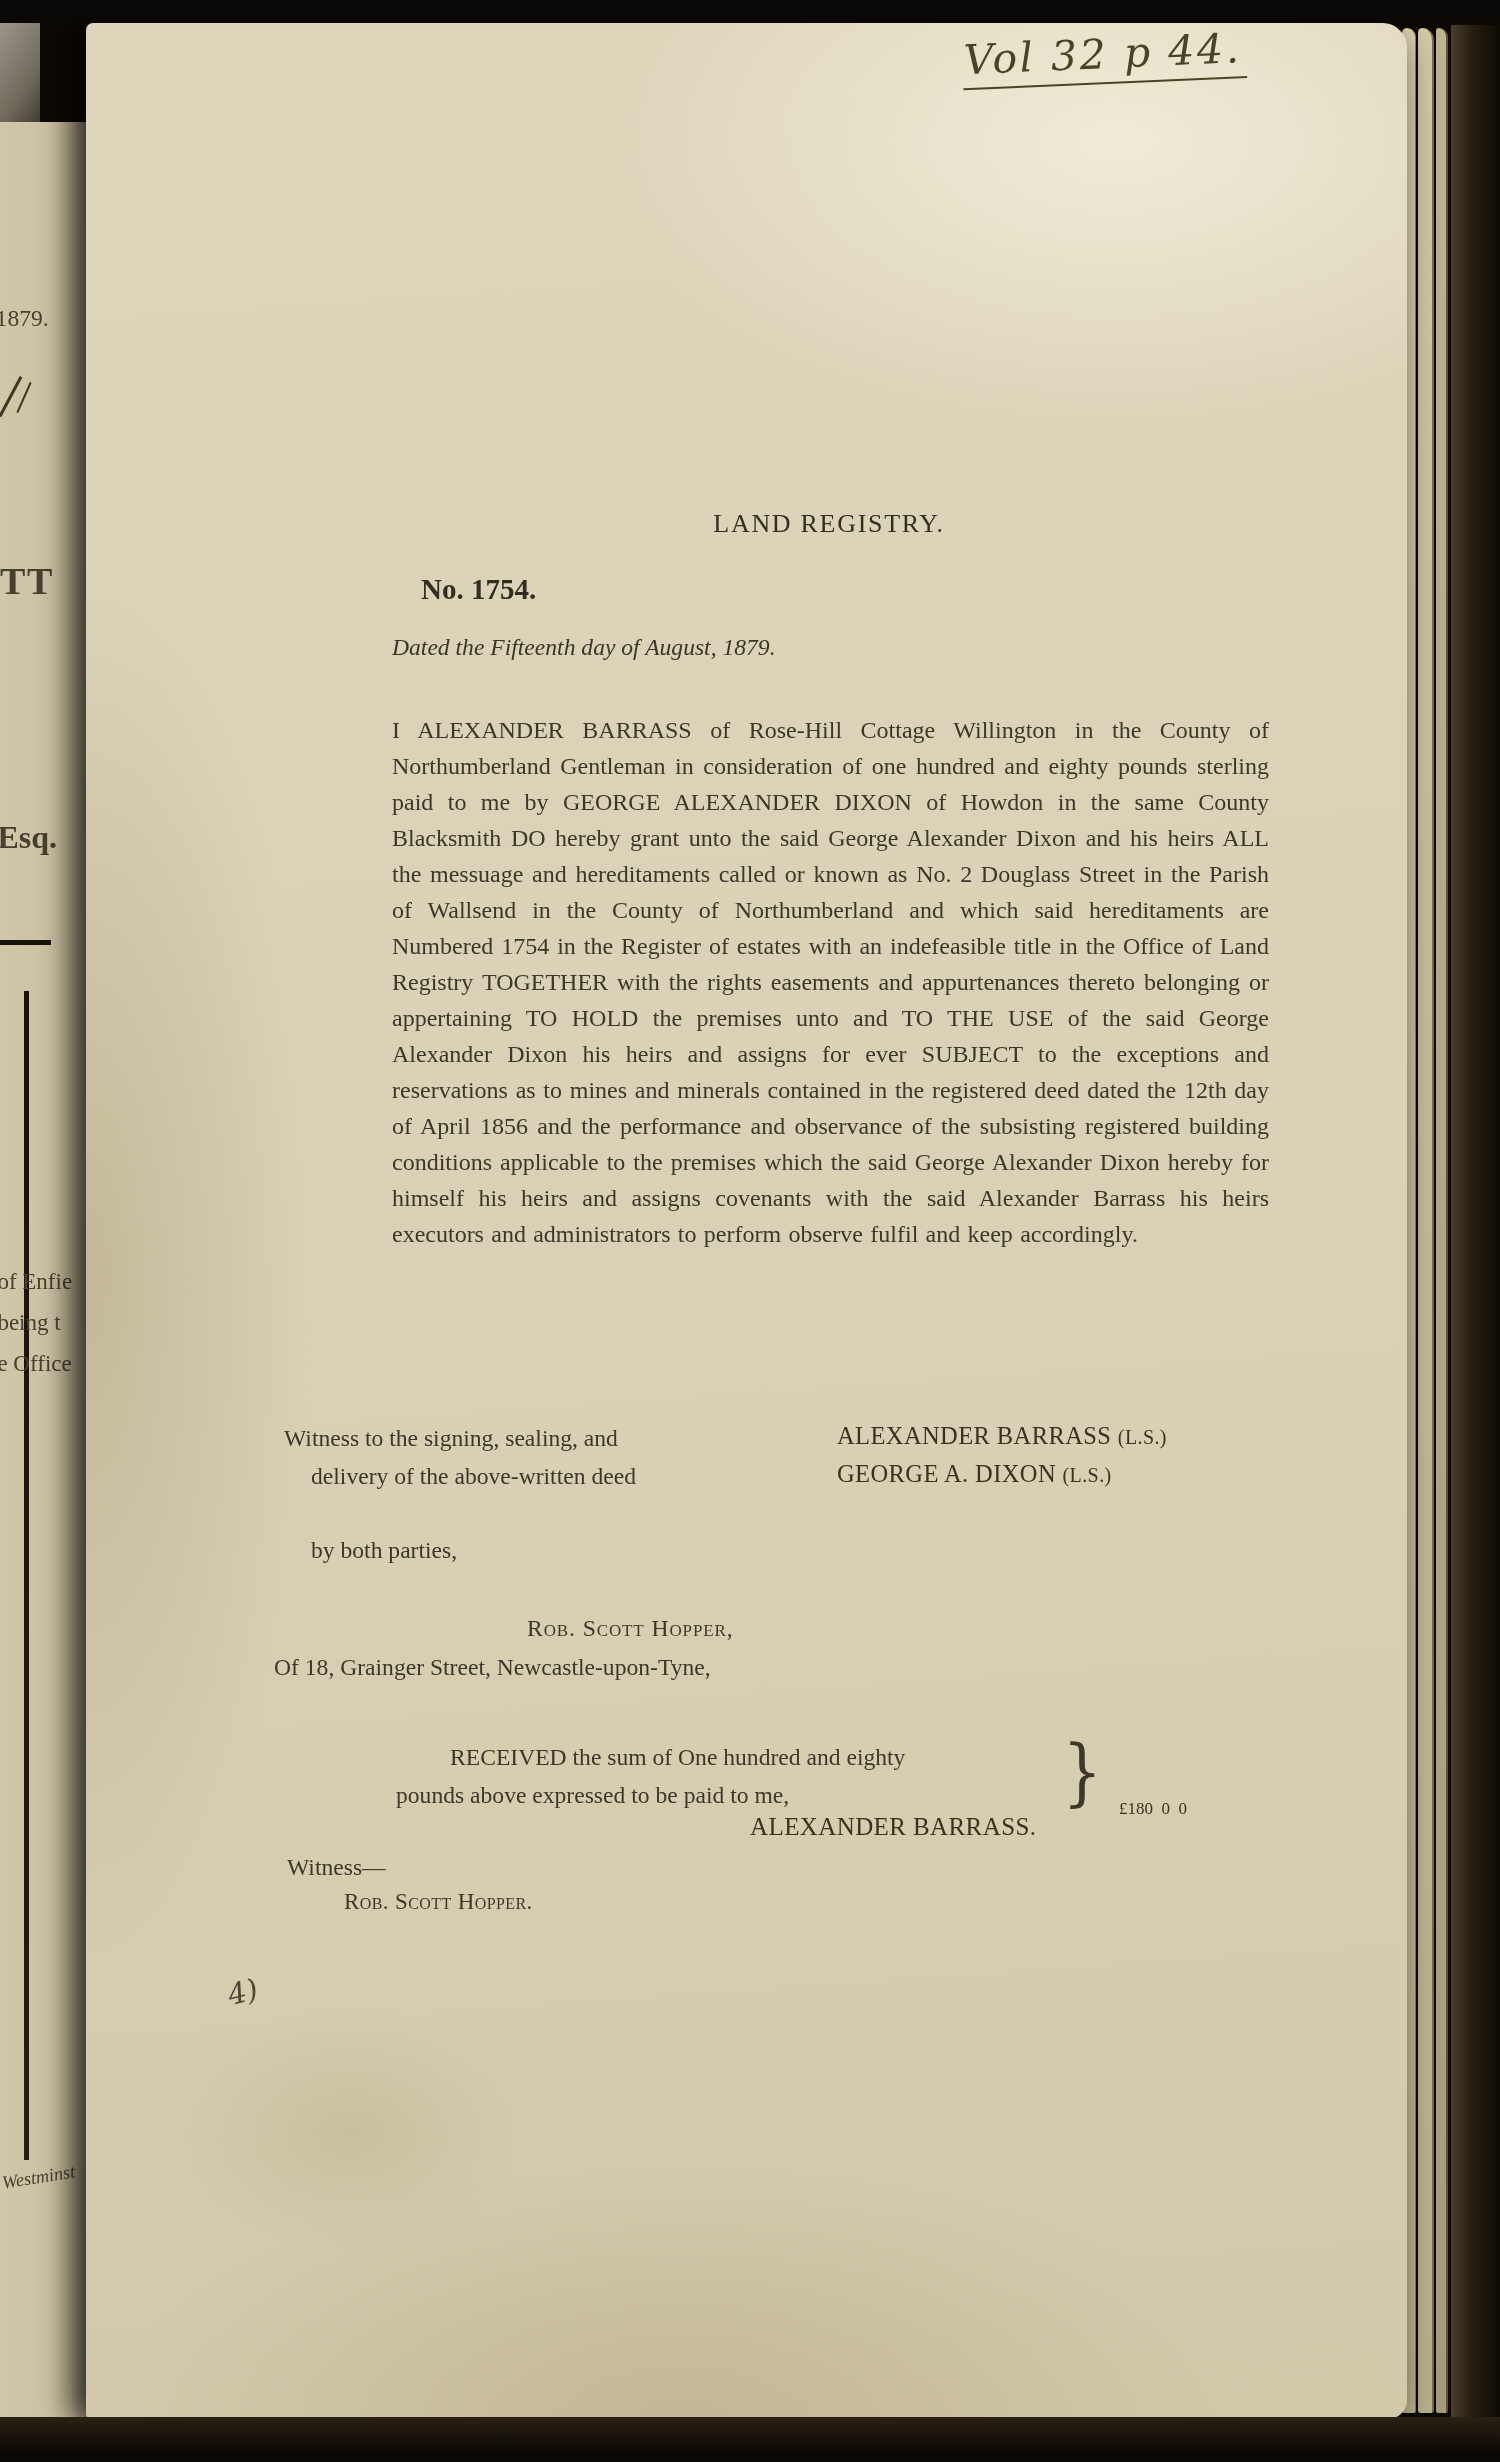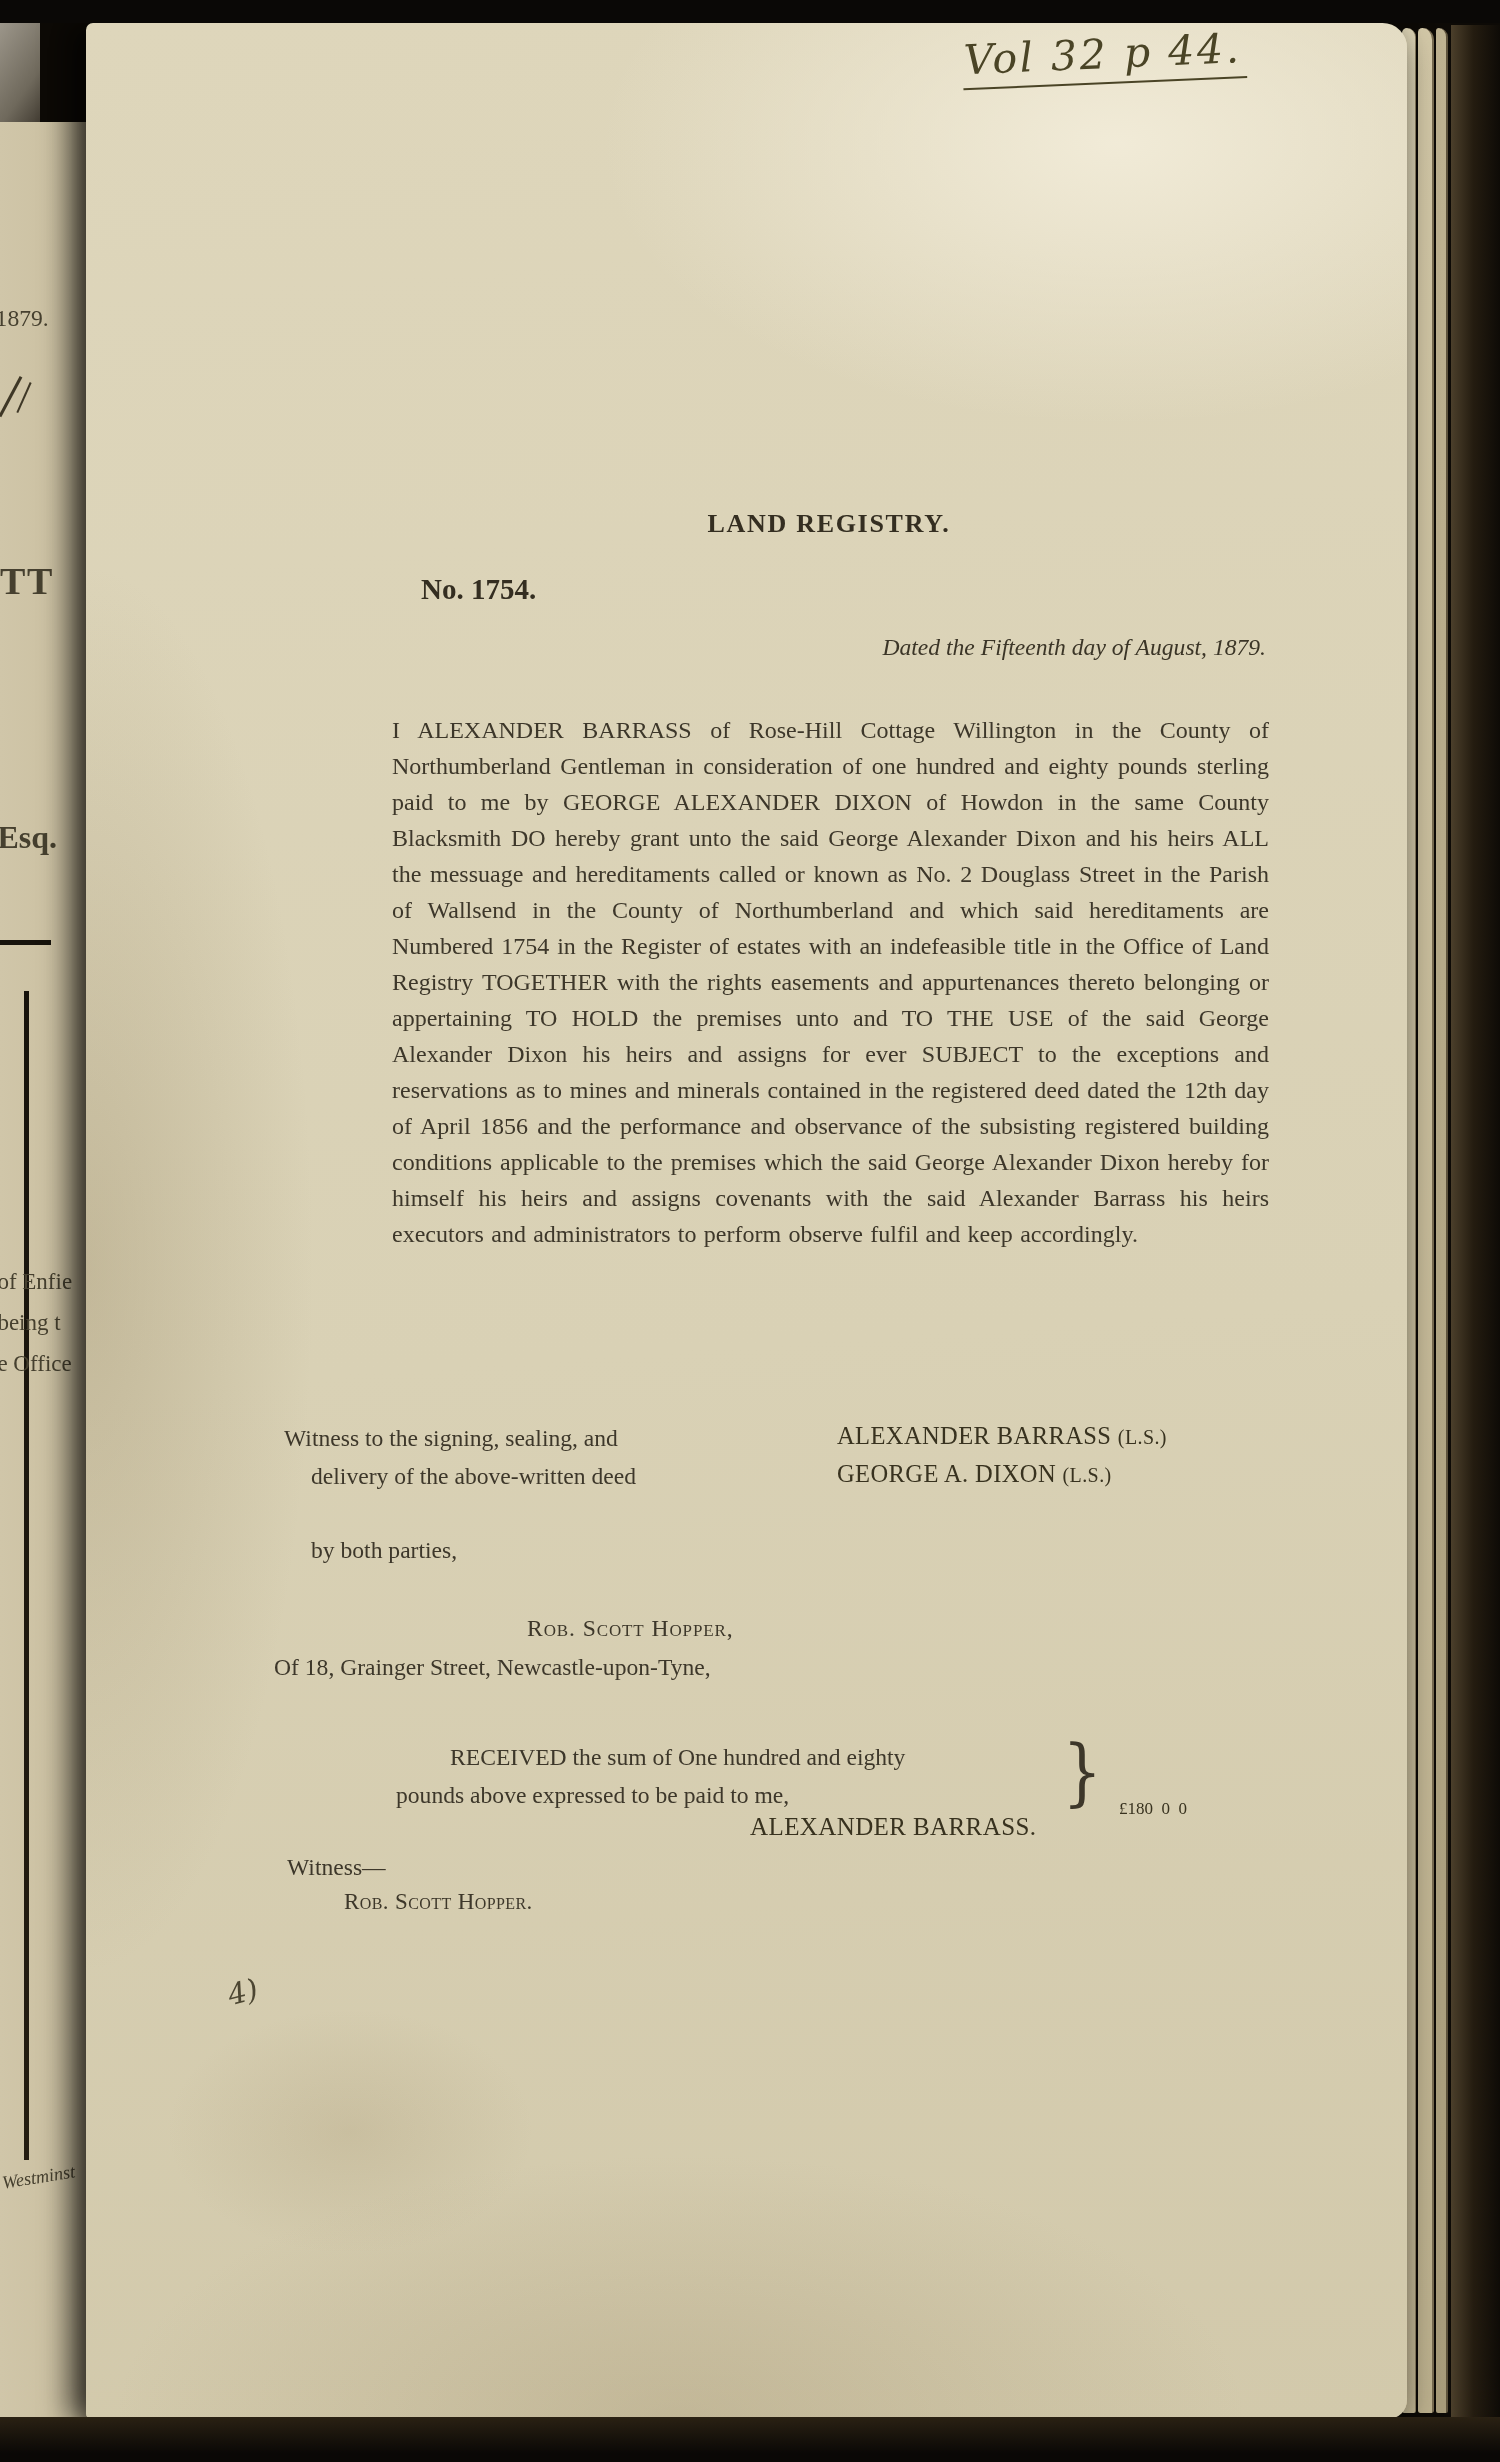--- a/index.html
+++ b/index.html
@@ -62,23 +62,23 @@
   }
   .page > div { position:absolute; }
 
   
   .handwritten { left:876px; top:5.2px; width:384px; font-family:"DejaVu Serif", serif;
     font-style:italic; font-size:41px; color:#4a4426; letter-spacing:2.6px;
     transform:rotate(-2.5deg); }
   .handwritten span { border-bottom:2.6px solid #4a4426; padding:0 5.2px 3.5px 1.7px; }
 
   .doc-heading { left:306px; top:486px; width:874px; text-align:center;
-    font-size:26px; font-weight:bold; letter-spacing:1.7px; color:#342e21; }
+    font-size:26px; font-weight:normal; letter-spacing:1.7px; color:#342e21; }
   .doc-number { left:303px; top:550px; font-size:29px; font-weight:bold; color:#342e21;margin-left:32px; }
-  .doc-dated { left:306px; top:611px; width:874px; text-align:right;
+  .doc-dated { left:306px; top:611px; width:874px; text-align:left;
     font-size:23.6px; font-style:italic; color:#3b3527; }
 
   .doc-body { left:306px; top:689px; width:877px; font-size:24px; line-height:36px;
     text-align:justify; color:#3d372a; word-spacing:1.3px; }
 
   .t { font-size:23.6px; color:#3d372a; }
   .witness-l1 { left:198px; top:1402px; }
   .witness-l2 { left:225px; top:1440px; }
   .witness-l3 { left:225px; top:1514px; }
   .sig { font-size:24.5px; color:#38321f; letter-spacing:0.4px; }

